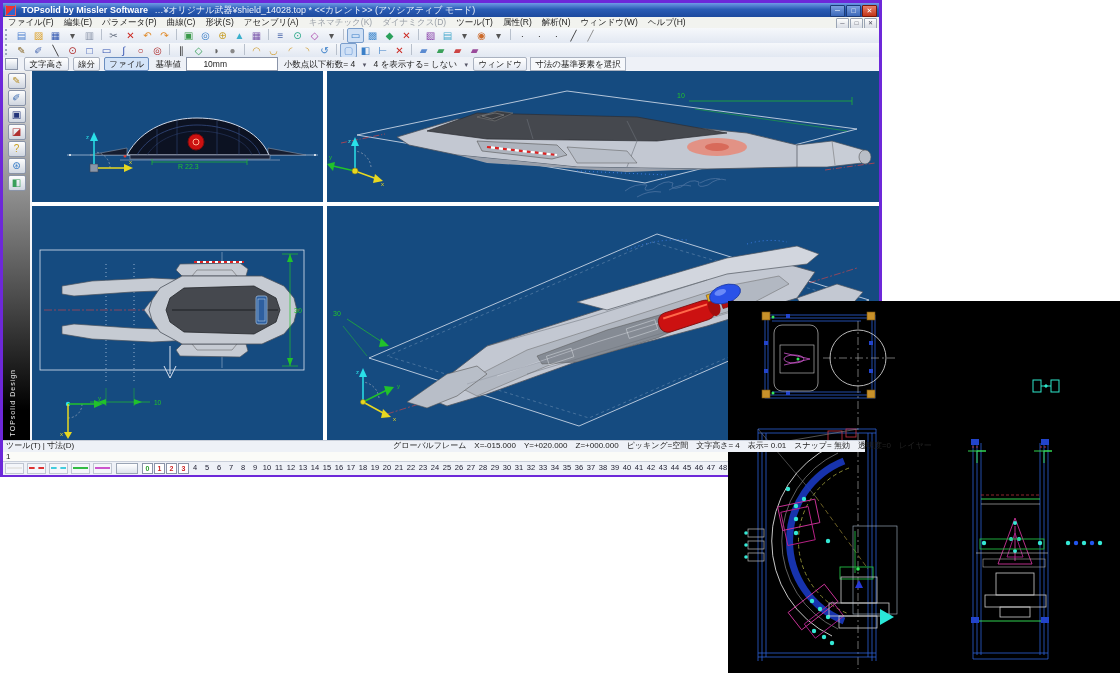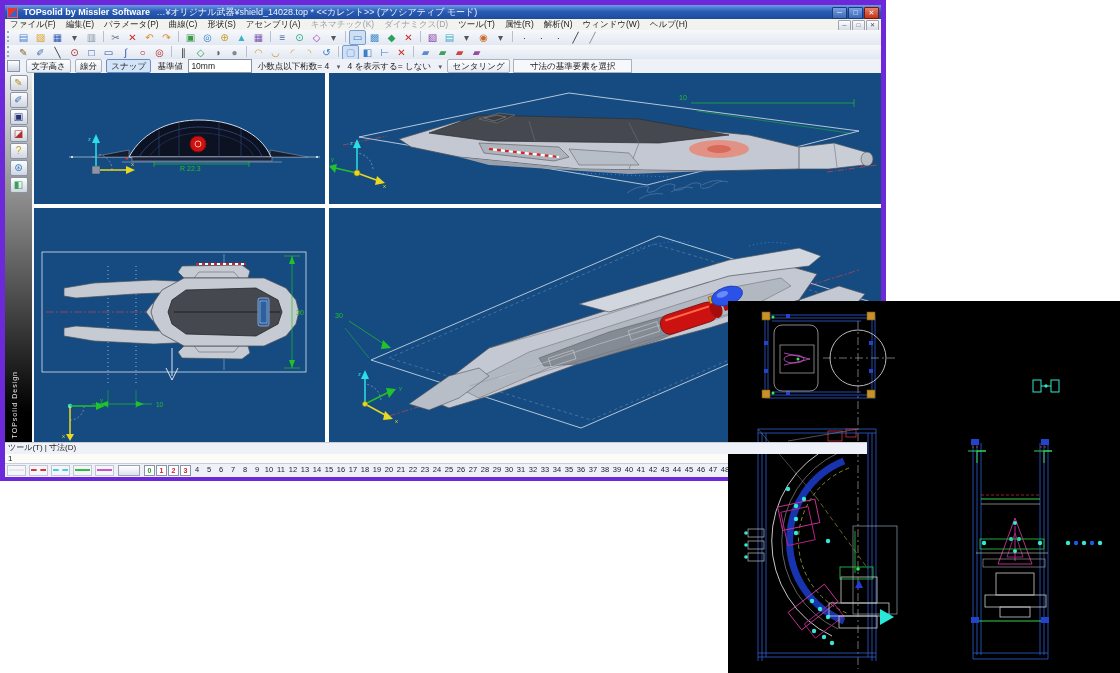--- a/index.html
+++ b/index.html
@@ -1,17 +1,17 @@
 <!DOCTYPE html>
 <html><head>
 <meta charset="utf-8">
 <style>
   html,body{margin:0;padding:0;width:1120px;height:673px;background:#fff;overflow:hidden;
     font-family:"Liberation Sans","DejaVu Sans",sans-serif;}
-  .app-window{position:absolute;left:0;top:0;width:876px;height:471px;border:5px solid #6d28d9;
+  .app-window{position:absolute;left:0;top:0;width:876px;height:471px;border:3px solid #6d28d9;
     background:#737373;}
   
   .titlebar{position:absolute;left:0;top:0;width:100%;height:14px;
     background:linear-gradient(#6f9be6,#2a5cb5 45%,#1d4globals%,#1d4a9e);background:linear-gradient(#6f9be6,#2a5cb5 45%,#1d4a9e);
     color:#fff;font-size:9px;line-height:14px;white-space:nowrap;overflow:hidden;}
   .titlebar .app-icon{display:inline-block;width:9px;height:9px;margin:2px 3px 0 2px;vertical-align:top;
     background:linear-gradient(135deg,#e33 50%,#36c 50%);border:1px solid #fff3;}
   .title-text{font-weight:bold;}
   .title-doc{font-weight:normal;opacity:.92;margin-left:4px;}
   .win-buttons{position:absolute;right:2px;top:2px;display:flex;gap:1px;}
@@ -39,23 +39,23 @@
   .tb-sep{display:inline-block;width:0;height:11px;margin:1px 3px;vertical-align:top;border-left:1px solid #b8c0cc;}
   
   .optionsbar{position:absolute;left:0;top:54px;width:100%;height:14px;background:#eef1f7;
     border-bottom:1px solid #c9cfda;font-size:8.5px;line-height:12px;white-space:nowrap;color:#222;}
   .opt-icon{display:inline-block;width:11px;height:10px;margin:1px 3px 0 2px;vertical-align:top;
     background:linear-gradient(#fff,#cdd5e2);border:1px solid #8a94a8;}
   .opt-btn{display:inline-block;padding:0 4px;margin:0 1px;border:1px solid #aab2c0;border-radius:2px;
     background:linear-gradient(#ffffff,#e4e9f2);}
   .opt-btn.pressed{background:#d4e4f8;border-color:#6a8ec0;}
   .opt-label{margin:0 3px;}
-  .opt-input{display:inline-block;width:58px;padding:0 2px;background:#fff;border:1px solid #8a94a8;}
+  .opt-input{display:inline-block;width:58px;padding:0 16px;background:#fff;border:1px solid #8a94a8;}
   .opt-caret{font-size:7px;color:#556;margin:0 2px;}
-  .opt-prompt{display:inline-block;padding:0 16px;border:1px solid #aab2c0;background:#f6f8fb;}
+  .opt-prompt{display:inline-block;padding:0 4px;border:1px solid #aab2c0;background:#f6f8fb;}
   
   .workspace{position:absolute;left:0;top:68px;width:876px;height:369px;display:flex;}
   .left-strip{width:27px;height:100%;background:linear-gradient(#ececec,#9a9a9a 28%,#4a4a4a 62%,#000 92%);
     position:relative;flex:none;}
   .left-icons{padding-top:2px;display:flex;flex-direction:column;align-items:center;gap:1px;}
   .ls-icon{width:16px;height:14px;font-size:10px;line-height:14px;text-align:center;
     background:linear-gradient(#fdfdfd,#d0d6e0);border:1px solid #8a94a8;border-radius:2px;}
   .brand{position:absolute;bottom:4px;left:6px;color:#e8e8e8;font-size:7px;letter-spacing:1px;
     writing-mode:vertical-rl;transform:rotate(180deg);white-space:nowrap;}
   .viewports{flex:1;height:100%;display:grid;grid-template-columns:291px 4px 1fr;
@@ -109,28 +109,28 @@
   </div>
 
   <div class="toolbar tb1"><span class="grip"></span><span><span class="tb-icon" style="color: rgb(74, 127, 208);">▤</span><span class="tb-icon" style="color: rgb(222, 163, 44);">▨</span><span class="tb-icon" style="color: rgb(47, 85, 176);">▦</span><span class="tb-icon" style="color: rgb(85, 85, 85);">▾</span><span class="tb-icon" style="color: rgb(138, 148, 168);">▥</span><span class="tb-sep"></span><span class="tb-icon" style="color: rgb(102, 112, 128);">✂</span><span class="tb-icon" style="color: rgb(204, 40, 32);">✕</span><span class="tb-icon" style="color: rgb(224, 138, 40);">↶</span><span class="tb-icon" style="color: rgb(224, 138, 40);">↷</span><span class="tb-sep"></span><span class="tb-icon" style="color: rgb(58, 154, 74);">▣</span><span class="tb-icon" style="color: rgb(58, 127, 200);">◎</span><span class="tb-icon" style="color: rgb(200, 160, 42);">⊕</span><span class="tb-icon" style="color: rgb(58, 176, 204);">▲</span><span class="tb-icon" style="color: rgb(122, 85, 170);">▦</span><span class="tb-sep"></span><span class="tb-icon" style="color: rgb(74, 102, 170);">≡</span><span class="tb-icon" style="color: rgb(42, 168, 136);">⊙</span><span class="tb-icon" style="color: rgb(170, 68, 170);">◇</span><span class="tb-icon" style="color: rgb(85, 85, 85);">▾</span><span class="tb-sep"></span><span class="tb-icon pressed" style="color: rgb(58, 127, 200);">▭</span><span class="tb-icon" style="color: rgb(74, 143, 208);">▩</span><span class="tb-icon" style="color: rgb(42, 160, 90);">◆</span><span class="tb-icon" style="color: rgb(204, 40, 32);">✕</span><span class="tb-sep"></span><span class="tb-icon" style="color: rgb(138, 68, 170);">▧</span><span class="tb-icon" style="color: rgb(68, 170, 204);">▤</span><span class="tb-icon" style="color: rgb(85, 85, 85);">▾</span><span class="tb-icon" style="color: rgb(204, 106, 42);">◉</span><span class="tb-icon" style="color: rgb(85, 85, 85);">▾</span><span class="tb-sep"></span><span class="tb-icon" style="color: rgb(51, 51, 51);">∙</span><span class="tb-icon" style="color: rgb(51, 51, 51);">∙</span><span class="tb-icon" style="color: rgb(51, 51, 51);">∙</span><span class="tb-icon" style="color: rgb(51, 51, 51);">╱</span><span class="tb-icon" style="color: rgb(136, 136, 136);">╱</span></span></div>
 
   <div class="toolbar tb2"><span class="grip"></span><span><span class="tb-icon" style="color: rgb(138, 106, 42);">✎</span><span class="tb-icon" style="color: rgb(74, 106, 176);">✐</span><span class="tb-icon" style="color: rgb(51, 51, 51);">╲</span><span class="tb-icon" style="color: rgb(176, 48, 48);">⊙</span><span class="tb-icon" style="color: rgb(48, 80, 176);">□</span><span class="tb-icon" style="color: rgb(48, 80, 176);">▭</span><span class="tb-icon" style="color: rgb(48, 80, 176);">∫</span><span class="tb-icon" style="color: rgb(176, 48, 48);">○</span><span class="tb-icon" style="color: rgb(176, 48, 48);">◎</span><span class="tb-sep"></span><span class="tb-icon" style="color: rgb(51, 51, 51);">∥</span><span class="tb-icon" style="color: rgb(58, 160, 90);">◇</span><span class="tb-icon" style="color: rgb(102, 102, 102);">◑</span><span class="tb-icon" style="color: rgb(136, 136, 136);">●</span><span class="tb-sep"></span><span class="tb-icon" style="color: rgb(208, 154, 42);">◠</span><span class="tb-icon" style="color: rgb(208, 154, 42);">◡</span><span class="tb-icon" style="color: rgb(208, 154, 42);">◜</span><span class="tb-icon" style="color: rgb(208, 154, 42);">◝</span><span class="tb-icon" style="color: rgb(58, 127, 200);">↺</span><span class="tb-sep"></span><span class="tb-icon pressed" style="color: rgb(106, 154, 216);">▢</span><span class="tb-icon" style="color: rgb(58, 127, 200);">◧</span><span class="tb-icon" style="color: rgb(58, 127, 200);">⊢</span><span class="tb-icon" style="color: rgb(204, 40, 32);">✕</span><span class="tb-sep"></span><span class="tb-icon" style="color: rgb(90, 138, 208);">▰</span><span class="tb-icon" style="color: rgb(58, 160, 90);">▰</span><span class="tb-icon" style="color: rgb(204, 68, 68);">▰</span><span class="tb-icon" style="color: rgb(154, 74, 154);">▰</span></span></div>
 
   <div class="optionsbar">
     <span class="opt-icon"></span>
     <span class="opt-btn">文字高さ</span>
     <span class="opt-btn">線分</span>
-    <span class="opt-btn pressed">スナップ</span>
+    <span class="opt-btn pressed">ファイル</span>
     <span class="opt-label">基準値</span>
     <span class="opt-input">10mm</span>
     <span class="opt-label">小数点以下桁数= 4</span>
     <span class="opt-caret">▾</span>
     <span class="opt-label">4 を表示する= しない</span>
     <span class="opt-caret">▾</span>
-    <span class="opt-btn">センタリング</span>
+    <span class="opt-btn">ウィンドウ</span>
     <span class="opt-prompt">寸法の基準要素を選択</span>
   </div>
 
   <div class="workspace">
     <div class="left-strip">
       <div class="left-icons">
           <span class="ls-icon" style="color: rgb(184, 144, 42);">✎</span>
           <span class="ls-icon" style="color: rgb(58, 106, 176);">✐</span>
           <span class="ls-icon" style="color: rgb(34, 51, 122);">▣</span>
           <span class="ls-icon" style="color: rgb(176, 48, 48);">◪</span>
@@ -335,20 +335,21 @@
             <text x="70" y="182" font-size="6" fill="#21c22b">y</text>
             <text x="66" y="215" font-size="6" fill="#e8d820">x</text>
           </g>
         </svg>
       </div>
     </div>
   </div>
 
   <div class="statusbar">
     <span class="status-left">ツール(T) | 寸法(D)</span>
+    <span class="status-right"><span class="seg">グローバルフレーム</span><span class="seg">X=-015.000</span><span class="seg">Y=+020.000</span><span class="seg">Z=+000.000</span><span class="seg">ピッキング=空間</span><span class="seg">文字高さ= 4</span><span class="seg">表示= 0.01</span><span class="seg">スナップ= 無効</span><span class="seg">透明度=0</span><span class="seg">レイヤー</span></span>
   </div>
 
   <div class="commandline">
     <span>1</span>
   </div>
 
   <div class="layerbar"><span><span class="swatch"><i style="border-top: 2px solid rgb(230, 230, 230);"></i></span><span class="swatch"><i style="border-top: 2px dashed rgb(221, 51, 51);"></i></span><span class="swatch"><i style="border-top: 2px dashed rgb(68, 204, 221);"></i></span><span class="swatch"><i style="border-top: 2px solid rgb(51, 187, 68);"></i></span><span class="swatch"><i style="border-top: 2px solid rgb(204, 85, 204);"></i></span></span><span class="blank-btn"></span><span><span class="layer-box" style="color: rgb(42, 154, 42);">0</span><span class="layer-box" style="color: rgb(204, 34, 34);">1</span><span class="layer-box" style="color: rgb(204, 34, 34);">2</span><span class="layer-box" style="color: rgb(204, 34, 34);">3</span></span><span><span class="layer-num">4</span><span class="layer-num">5</span><span class="layer-num">6</span><span class="layer-num">7</span><span class="layer-num">8</span><span class="layer-num">9</span><span class="layer-num">10</span><span class="layer-num">11</span><span class="layer-num">12</span><span class="layer-num">13</span><span class="layer-num">14</span><span class="layer-num">15</span><span class="layer-num">16</span><span class="layer-num">17</span><span class="layer-num">18</span><span class="layer-num">19</span><span class="layer-num">20</span><span class="layer-num">21</span><span class="layer-num">22</span><span class="layer-num">23</span><span class="layer-num">24</span><span class="layer-num">25</span><span class="layer-num">26</span><span class="layer-num">27</span><span class="layer-num">28</span><span class="layer-num">29</span><span class="layer-num">30</span><span class="layer-num">31</span><span class="layer-num">32</span><span class="layer-num">33</span><span class="layer-num">34</span><span class="layer-num">35</span><span class="layer-num">36</span><span class="layer-num">37</span><span class="layer-num">38</span><span class="layer-num">39</span><span class="layer-num">40</span><span class="layer-num">41</span><span class="layer-num">42</span><span class="layer-num">43</span><span class="layer-num">44</span><span class="layer-num">45</span><span class="layer-num">46</span><span class="layer-num">47</span><span class="layer-num">48</span><span class="layer-num">49</span><span class="layer-num">50</span><span class="layer-num">51</span></span></div>
 
 </div>
 

